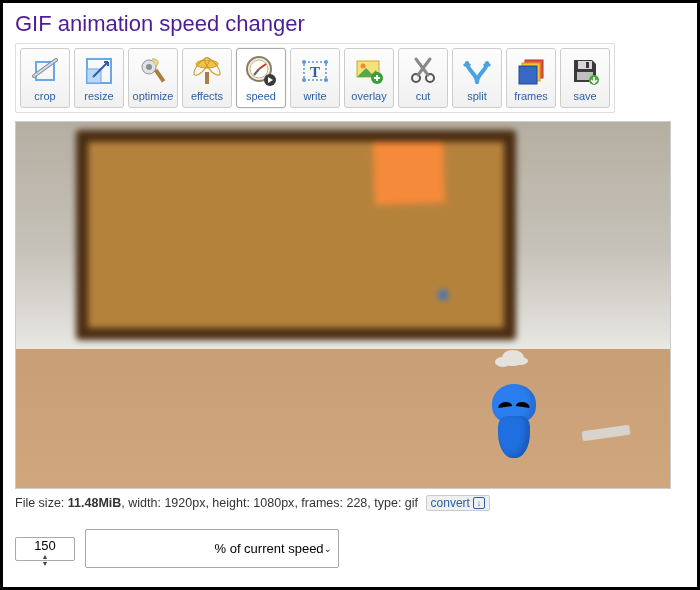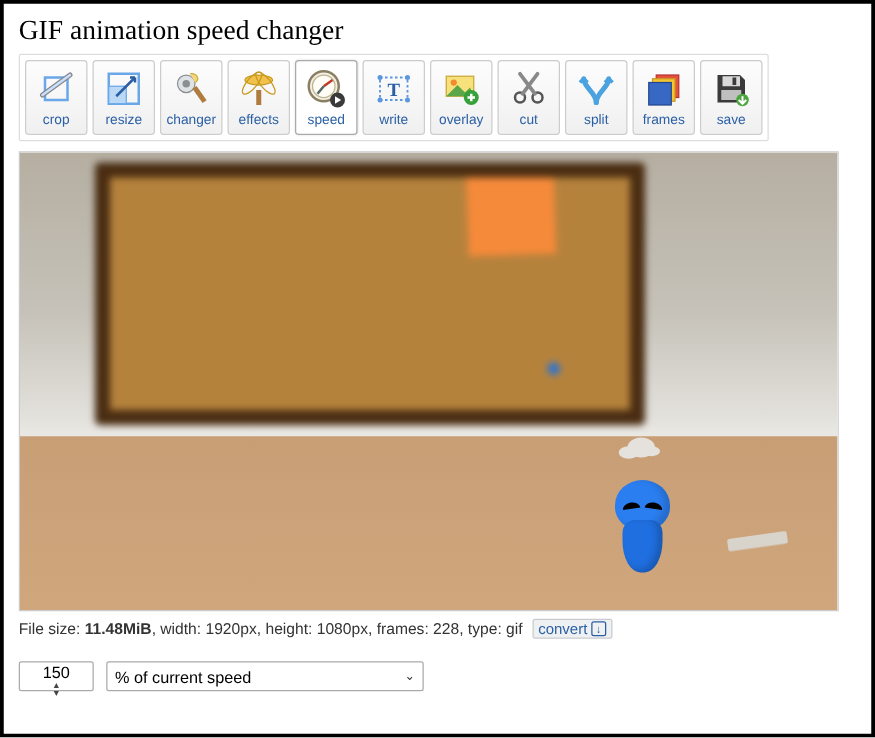--- a/index.html
+++ b/index.html
@@ -12,23 +12,22 @@
   }
   .frame {
     border: 3px solid #000;
     width: 700px;
     height: 590px;
     padding: 6px 12px 12px 12px;
   }
   h1.title {
     font-size: 22px;
     font-weight: 400;
-    color: #000000;
+    color: #4c1d95;
     margin: 2px 0 6px 0;
-    font-family: Liberation Serif, serif;
   }
   
   .toolbar {
     display: flex;
     gap: 4px;
     border: 1px solid #ddd;
     padding: 4px;
     border-radius: 2px;
     width: fit-content;
   }
@@ -197,29 +196,29 @@
     justify-content: space-between;
     background: #fff;
     flex-direction: column;
   }
   .stepper {
     display: flex; flex-direction: column;
     font-size: 7px; line-height: 7px; color: #444;
   }
   .select {
     width: 254px;
-    height: 24px;
+    height: 39px;
     border: 1px solid #aaa;
     border-radius: 2px;
     background: #fff;
     font-size: 13px;
     padding: 0 6px;
     display: flex;
     align-items: center;
-    justify-content: space-between;
+    justify-content: flex-end;
     cursor: pointer;
   }
   .select .caret { font-size: 10px; color: #333; }
 </style>
 </head>
 <body>
 
 <div class="frame">
 
   <h1 class="title">GIF animation speed changer</h1>
@@ -252,21 +251,21 @@
 
     <div class="tool">
       <span class="iconwrap">
         <svg width="30" height="30" viewBox="0 0 30 30">
           <circle cx="11" cy="11" r="7" fill="#dfe3e6" stroke="#8a8f93"></circle>
           <circle cx="11" cy="11" r="3" fill="#8a8f93"></circle>
           <rect x="16" y="15" width="4" height="14" fill="#b07b3e" transform="rotate(-35 16 15)"></rect>
           <path d="M14 3 C20 2 22 8 18 10" fill="#f5d67a" stroke="#cbae46"></path>
         </svg>
       </span>
-      <span class="label">changer</span>
+      <span class="label">optimize</span>
     </div>
 
     <div class="tool">
       <span class="iconwrap">
         <svg width="30" height="30" viewBox="0 0 30 30">
           <ellipse cx="15" cy="8" rx="11" ry="4" fill="#f1c24a" stroke="#c99a20"></ellipse>
           <ellipse cx="15" cy="8" rx="11" ry="4" fill="none" stroke="#c99a20" transform="rotate(50 15 15)"></ellipse>
           <ellipse cx="15" cy="8" rx="11" ry="4" fill="none" stroke="#c99a20" transform="rotate(-50 15 15)"></ellipse>
           <rect x="13" y="16" width="4" height="12" fill="#b07b3e"></rect>
         </svg>

